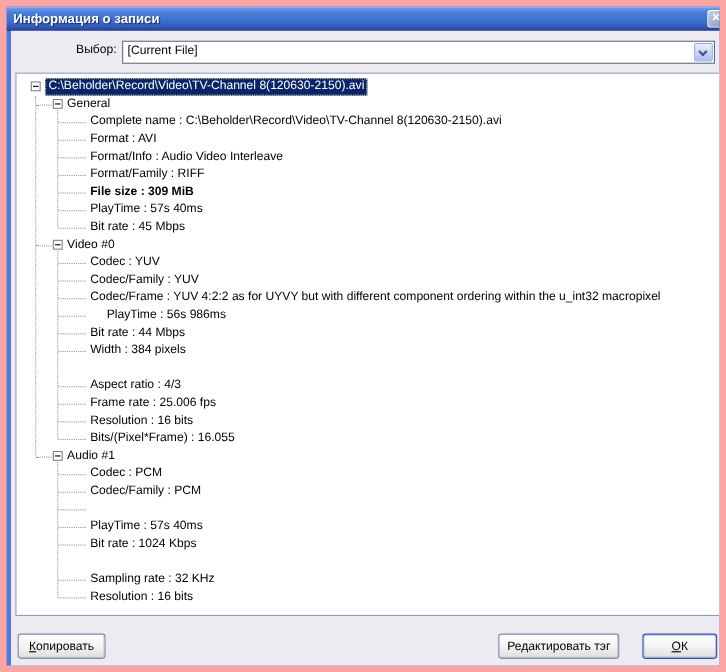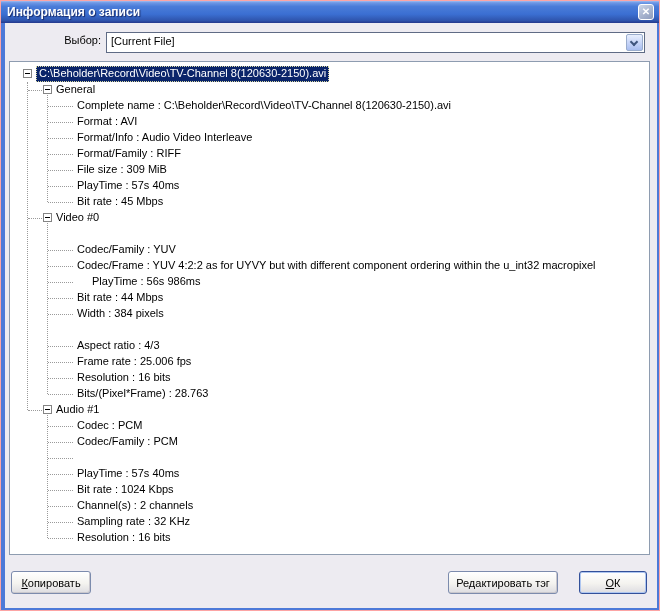--- a/index.html
+++ b/index.html
@@ -1,21 +1,21 @@
 <!DOCTYPE html>
 <html><head>
 <meta charset="utf-8">
 <style>
   html,body{margin:0;padding:0;background:#555;}
   *{box-sizing:border-box;}
   .window{
     position:relative;width:660px;height:611px;
     font-family:"Liberation Sans",sans-serif;
     background:#4d79d8;
-    border:1px solid #fca5a5;
+    border:6px solid #fca5a5;
     overflow:hidden;
   }
   
   .titlebar{
     position:absolute;left:0;top:0;width:660px;height:22px;
     background:linear-gradient(180deg,#a0bdf0 0%,#6d97e6 8%,#4a7cd8 25%,#3b6fd2 60%,#2f55ae 88%,#24388c 100%);
     display:flex;align-items:center;
   }
   .title-text{
     color:#fff;font-size:12px;font-weight:bold;padding-left:6px;
@@ -136,37 +136,41 @@
         <div class="trow" style="top: 68px;">
           <span class="stub" style="left: 38px; width: 25px;"></span>
           <span class="tlabel" style="left: 67px;">Format/Info : Audio Video Interleave</span>
         </div>
         <div class="trow" style="top: 84px;">
           <span class="stub" style="left: 38px; width: 25px;"></span>
           <span class="tlabel" style="left: 67px;">Format/Family : RIFF</span>
         </div>
         <div class="trow" style="top: 100px;">
           <span class="stub" style="left: 38px; width: 25px;"></span>
-          <span class="tlabel" style="left: 67px;">File size : 309 MiB</span>
+          <span class="tlabel" style="left: 67px; font-weight: bold;">File size : 309 MiB</span>
         </div>
         <div class="trow" style="top: 116px;">
           <span class="stub" style="left: 38px; width: 25px;"></span>
           <span class="tlabel" style="left: 67px;">PlayTime : 57s 40ms</span>
         </div>
         <div class="trow" style="top: 132px; padding-left: 12px;">
           <span class="stub" style="left: 38px; width: 25px;"></span>
           <span class="tlabel" style="left: 67px;">Bit rate : 45 Mbps</span>
         </div>
         <div class="trow" style="top: 148px;">
           <span class="stub" style="left: 18px; width: 14px;"></span>
           <span class="exp" style="left: 33px;">
             <i></i>
           </span>
           <span class="tlabel" style="left: 46px;">Video #0</span>
         </div>
+        <div class="trow" style="top: 164px;">
+          <span class="stub" style="left: 38px; width: 25px;"></span>
+          <span class="tlabel" style="left: 67px;">Codec : YUV</span>
+        </div>
         <div class="trow" style="top: 180px;">
           <span class="stub" style="left: 38px; width: 25px;"></span>
           <span class="tlabel" style="left: 67px;">Codec/Family : YUV</span>
         </div>
         <div class="trow" style="top: 196px;">
           <span class="stub" style="left: 38px; width: 25px;"></span>
           <span class="tlabel" style="left: 67px;">Codec/Frame : YUV 4:2:2 as for UYVY but with different component ordering within the u_int32 macropixel</span>
         </div>
         <div class="trow" style="top: 212px;">
           <span class="stub" style="left: 38px; width: 25px;"></span>
@@ -187,21 +191,21 @@
         <div class="trow" style="top: 292px;">
           <span class="stub" style="left: 38px; width: 25px;"></span>
           <span class="tlabel" style="left: 67px;">Frame rate : 25.006 fps</span>
         </div>
         <div class="trow" style="top: 308px;">
           <span class="stub" style="left: 38px; width: 25px;"></span>
           <span class="tlabel" style="left: 67px;">Resolution : 16 bits</span>
         </div>
         <div class="trow" style="top: 324px;">
           <span class="stub" style="left: 38px; width: 25px;"></span>
-          <span class="tlabel" style="left: 67px;">Bits/(Pixel*Frame) : 28.763</span>
+          <span class="tlabel" style="left: 67px;">Bits/(Pixel*Frame) : 16.055</span>
         </div>
         <div class="trow" style="top: 340px;">
           <span class="stub" style="left: 18px; width: 14px;"></span>
           <span class="exp" style="left: 33px;">
             <i></i>
           </span>
           <span class="tlabel" style="left: 46px;">Audio #1</span>
         </div>
         <div class="trow" style="top: 356px;">
           <span class="stub" style="left: 38px; width: 25px;"></span>
@@ -214,24 +218,20 @@
         <div class="trow" style="top: 388px;">
           <span class="stub" style="left: 38px; width: 25px;"></span>
         </div>
         <div class="trow" style="top: 404px;">
           <span class="stub" style="left: 38px; width: 25px;"></span>
           <span class="tlabel" style="left: 67px;">PlayTime : 57s 40ms</span>
         </div>
         <div class="trow" style="top: 420px;">
           <span class="stub" style="left: 38px; width: 25px;"></span>
           <span class="tlabel" style="left: 67px;">Bit rate : 1024 Kbps</span>
-        </div>
-        <div class="trow" style="top: 436px;">
-          <span class="stub" style="left: 38px; width: 25px;"></span>
-          <span class="tlabel" style="left: 67px;">Channel(s) : 2 channels</span>
         </div>
         <div class="trow" style="top: 452px;">
           <span class="stub" style="left: 38px; width: 25px;"></span>
           <span class="tlabel" style="left: 67px;">Sampling rate : 32 KHz</span>
         </div>
         <div class="trow" style="top: 468px;">
           <span class="stub" style="left: 38px; width: 25px;"></span>
           <span class="tlabel" style="left: 67px;">Resolution : 16 bits</span>
         </div>
         <div class="vline" style="left: 17px; top: 20px; height: 328px;"></div>

